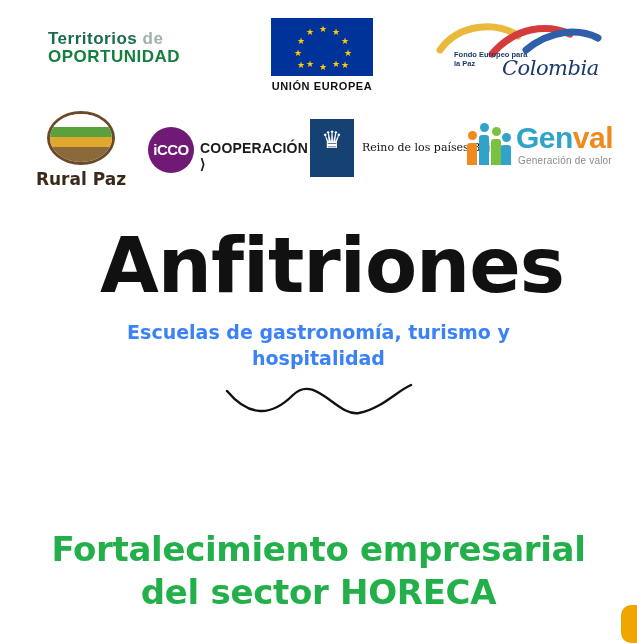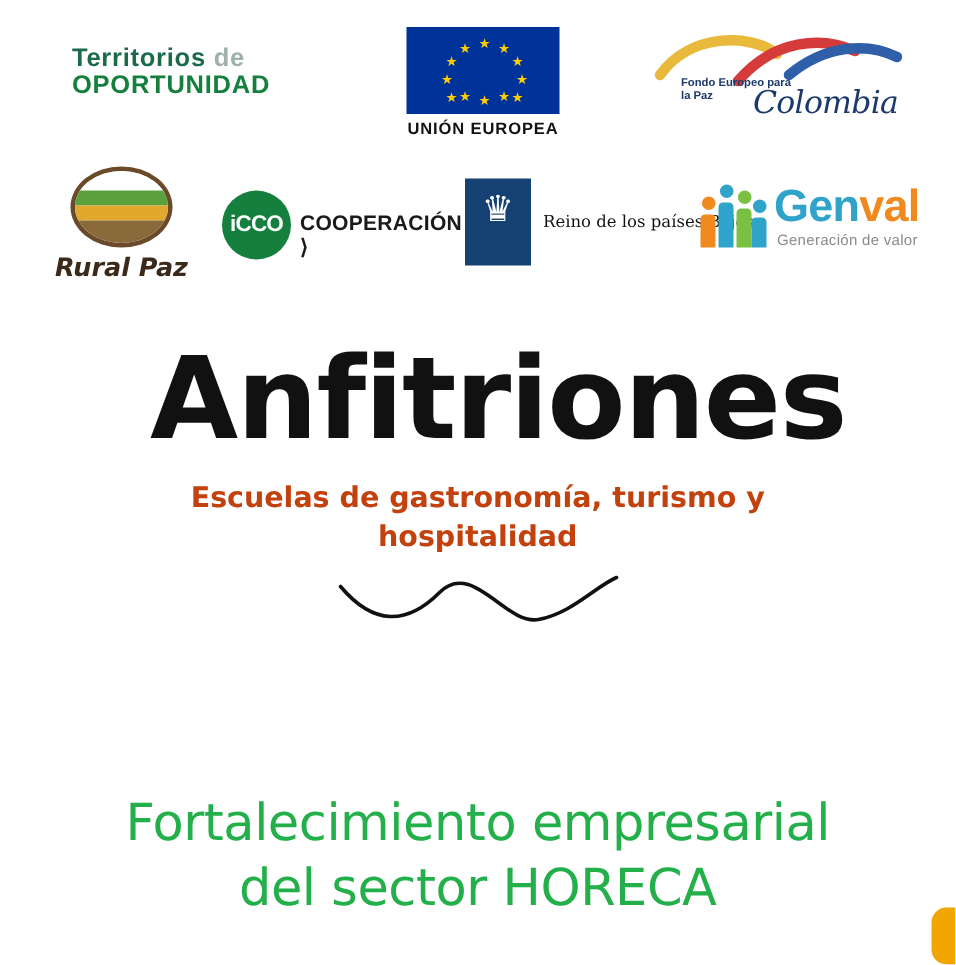--- a/index.html
+++ b/index.html
@@ -142,39 +142,38 @@
     position: absolute;
     left: 0;
     width: 100%;
   }
   .ruralpaz .name {
     margin-top: 4px;
     font-size: 17px;
     font-weight: bold;
     color: #3b2a1a;
     font-family: "DejaVu Sans", sans-serif;
-    font-style: italic;
   }
 
   
   .icco {
     position: absolute;
     left: 148px;
     top: 22px;
     width: 150px;
     height: 46px;
   }
   .icco .dot {
     position: absolute;
     left: 0;
     top: 0;
     width: 46px;
     height: 46px;
     border-radius: 50%;
-    background: #15803d;
+    background: #701a75;
     color: #fff;
     font-size: 15px;
     font-weight: bold;
     text-align: center;
     line-height: 46px;
     letter-spacing: -0.5px;
   }
   .icco .coop {
     position: absolute;
     left: 52px;
@@ -290,40 +289,40 @@
     letter-spacing: -0.5px;
   }
   .t-line2 .para { color: #111111; }
   .t-line2 .lapaz { color: #23b04a; }
 
   .subtitle {
     margin-top: 16px;
     font-family: "DejaVu Sans", sans-serif;
     font-size: 19px;
     font-weight: bold;
-    color: #c2410c;
+    color: #3b82f6;
     line-height: 1.35;
   }
 
   .squiggle {
     margin: 6px auto 0 auto;
     width: 200px;
     height: 46px;
   }
 
   
   .headline {
     position: absolute;
     top: 528px;
     left: 0;
     width: 637px;
     text-align: center;
     font-family: "DejaVu Sans", sans-serif;
     font-size: 34px;
-    font-weight: normal;
+    font-weight: bold;
     color: #23b04a;
     line-height: 1.25;
     letter-spacing: -0.3px;
   }
 
   .corner-accent {
     position: absolute;
     right: 0;
     bottom: 0;
     width: 16px;

